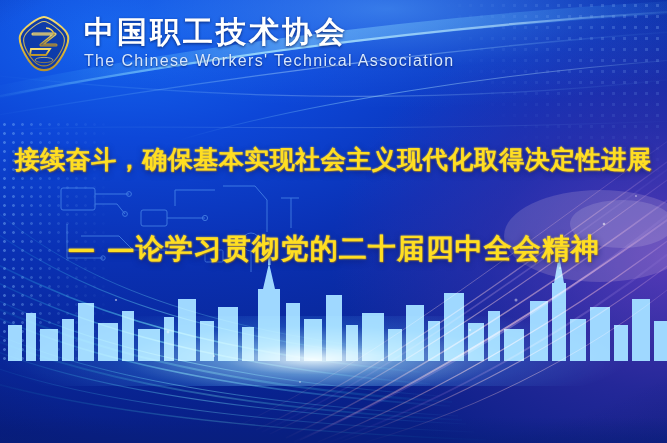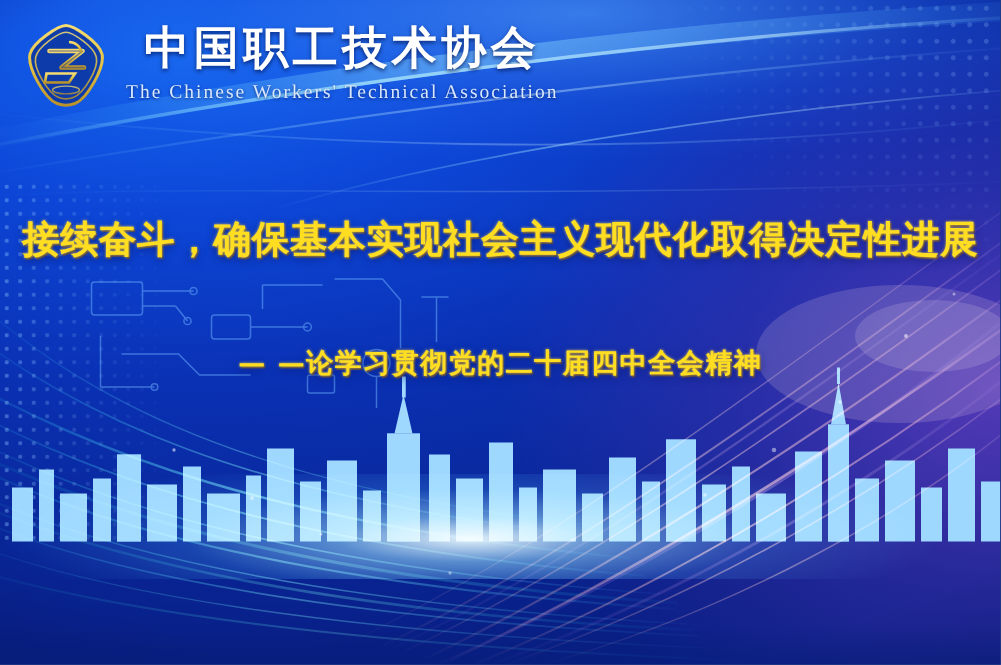--- a/index.html
+++ b/index.html
@@ -75,32 +75,31 @@
 
   
   .streaks{mix-blend-mode:screen;}
 
   
   .header{
     position:absolute;top:0;left:0;width:667px;height:86px;
     display:flex;align-items:center;padding-left:16px;
   }
   .logo{width:56px;height:58px;flex:0 0 auto;margin-right:12px;}
-  .org{display:flex;flex-direction:column;justify-content:center;text-align:center;}
+  .org{display:flex;flex-direction:column;justify-content:center;}
   .org-cn{
     font-family:"Liberation Serif","DejaVu Serif",serif;
     font-weight:bold;color:#ffffff;font-size:30px;letter-spacing:3px;
     line-height:1.05;
     text-shadow:0 1px 3px rgba(0,20,80,.75);
   }
   .org-en{
-    color:#d7e8ff;font-size:13px;letter-spacing:1.35px;
+    color:#d7e8ff;font-size:16px;letter-spacing:1.35px;
     margin-top:4px;white-space:nowrap;
     text-shadow:0 1px 2px rgba(0,20,80,.7);
-    font-family:Liberation Serif, serif;
   }
 
   
   .headline-wrap{
     position:absolute;left:0;top:0;width:528px;height:443px;
     display:flex;flex-direction:column;
     justify-content:flex-start;align-items:center;
     pointer-events:none;
   }
   .headline{
@@ -108,21 +107,21 @@
     font-family:"DejaVu Serif","Liberation Serif",serif;
     font-weight:bold;
     color:#ffde21;
     white-space:nowrap;
     text-shadow:
        0 0 2px rgba(255,230,90,.85),
        1px 1px 0 rgba(120,70,0,.55),
        0 2px 6px rgba(10,25,110,.85);
   }
   .headline-main{top:143px;font-size:25px;letter-spacing:.5px;}
-  .headline-sub{top:230px;font-size:18px;letter-spacing:1px;}
+  .headline-sub{top:230px;font-size:28px;letter-spacing:1px;}
 
   
   .bottom-edge{
     top:auto;bottom:0;height:26px;
     background:linear-gradient(0deg, rgba(8,30,120,.55) 0%, rgba(0,0,0,0) 100%);
   }
 </style>
 </head>
 <body>
 

